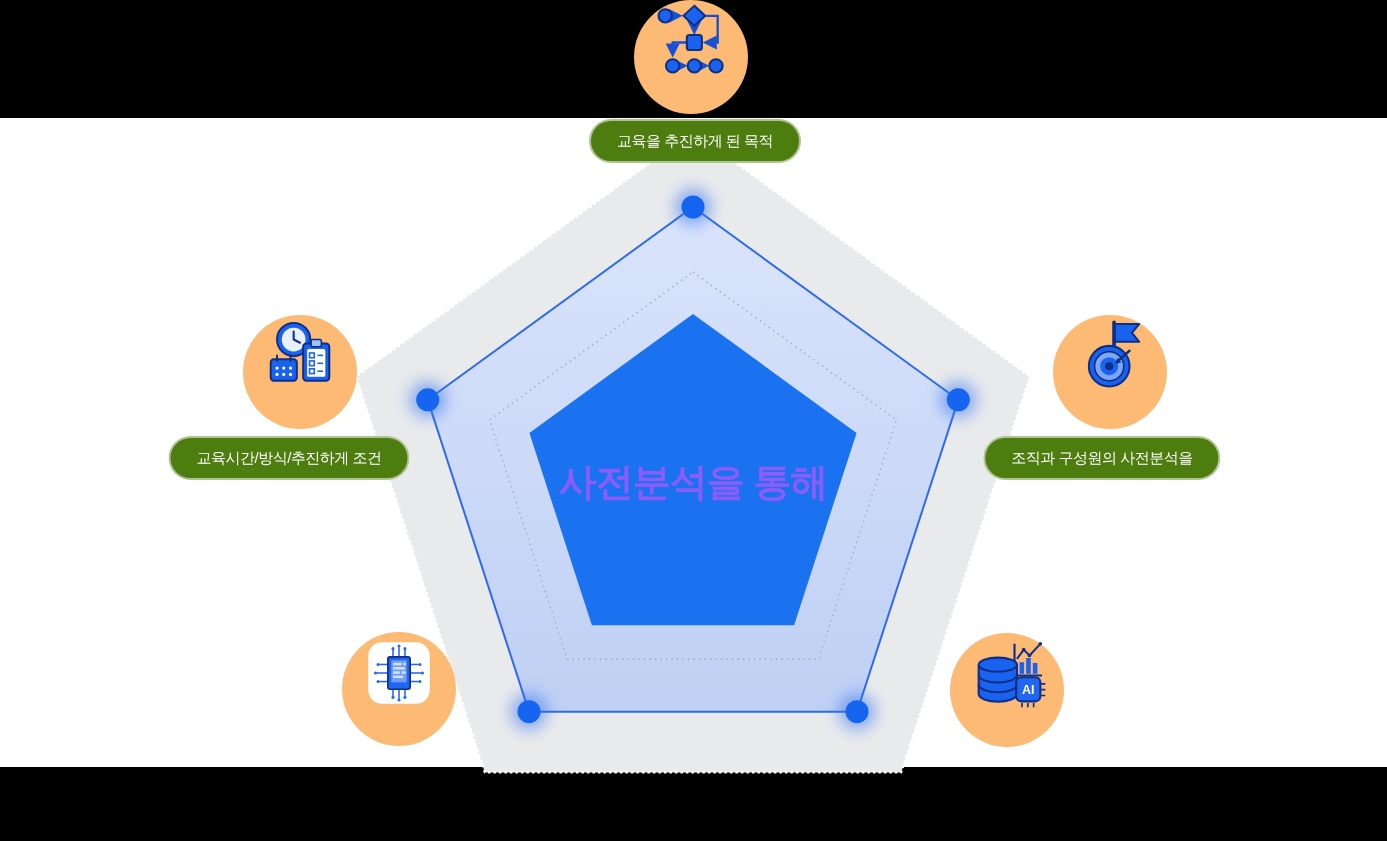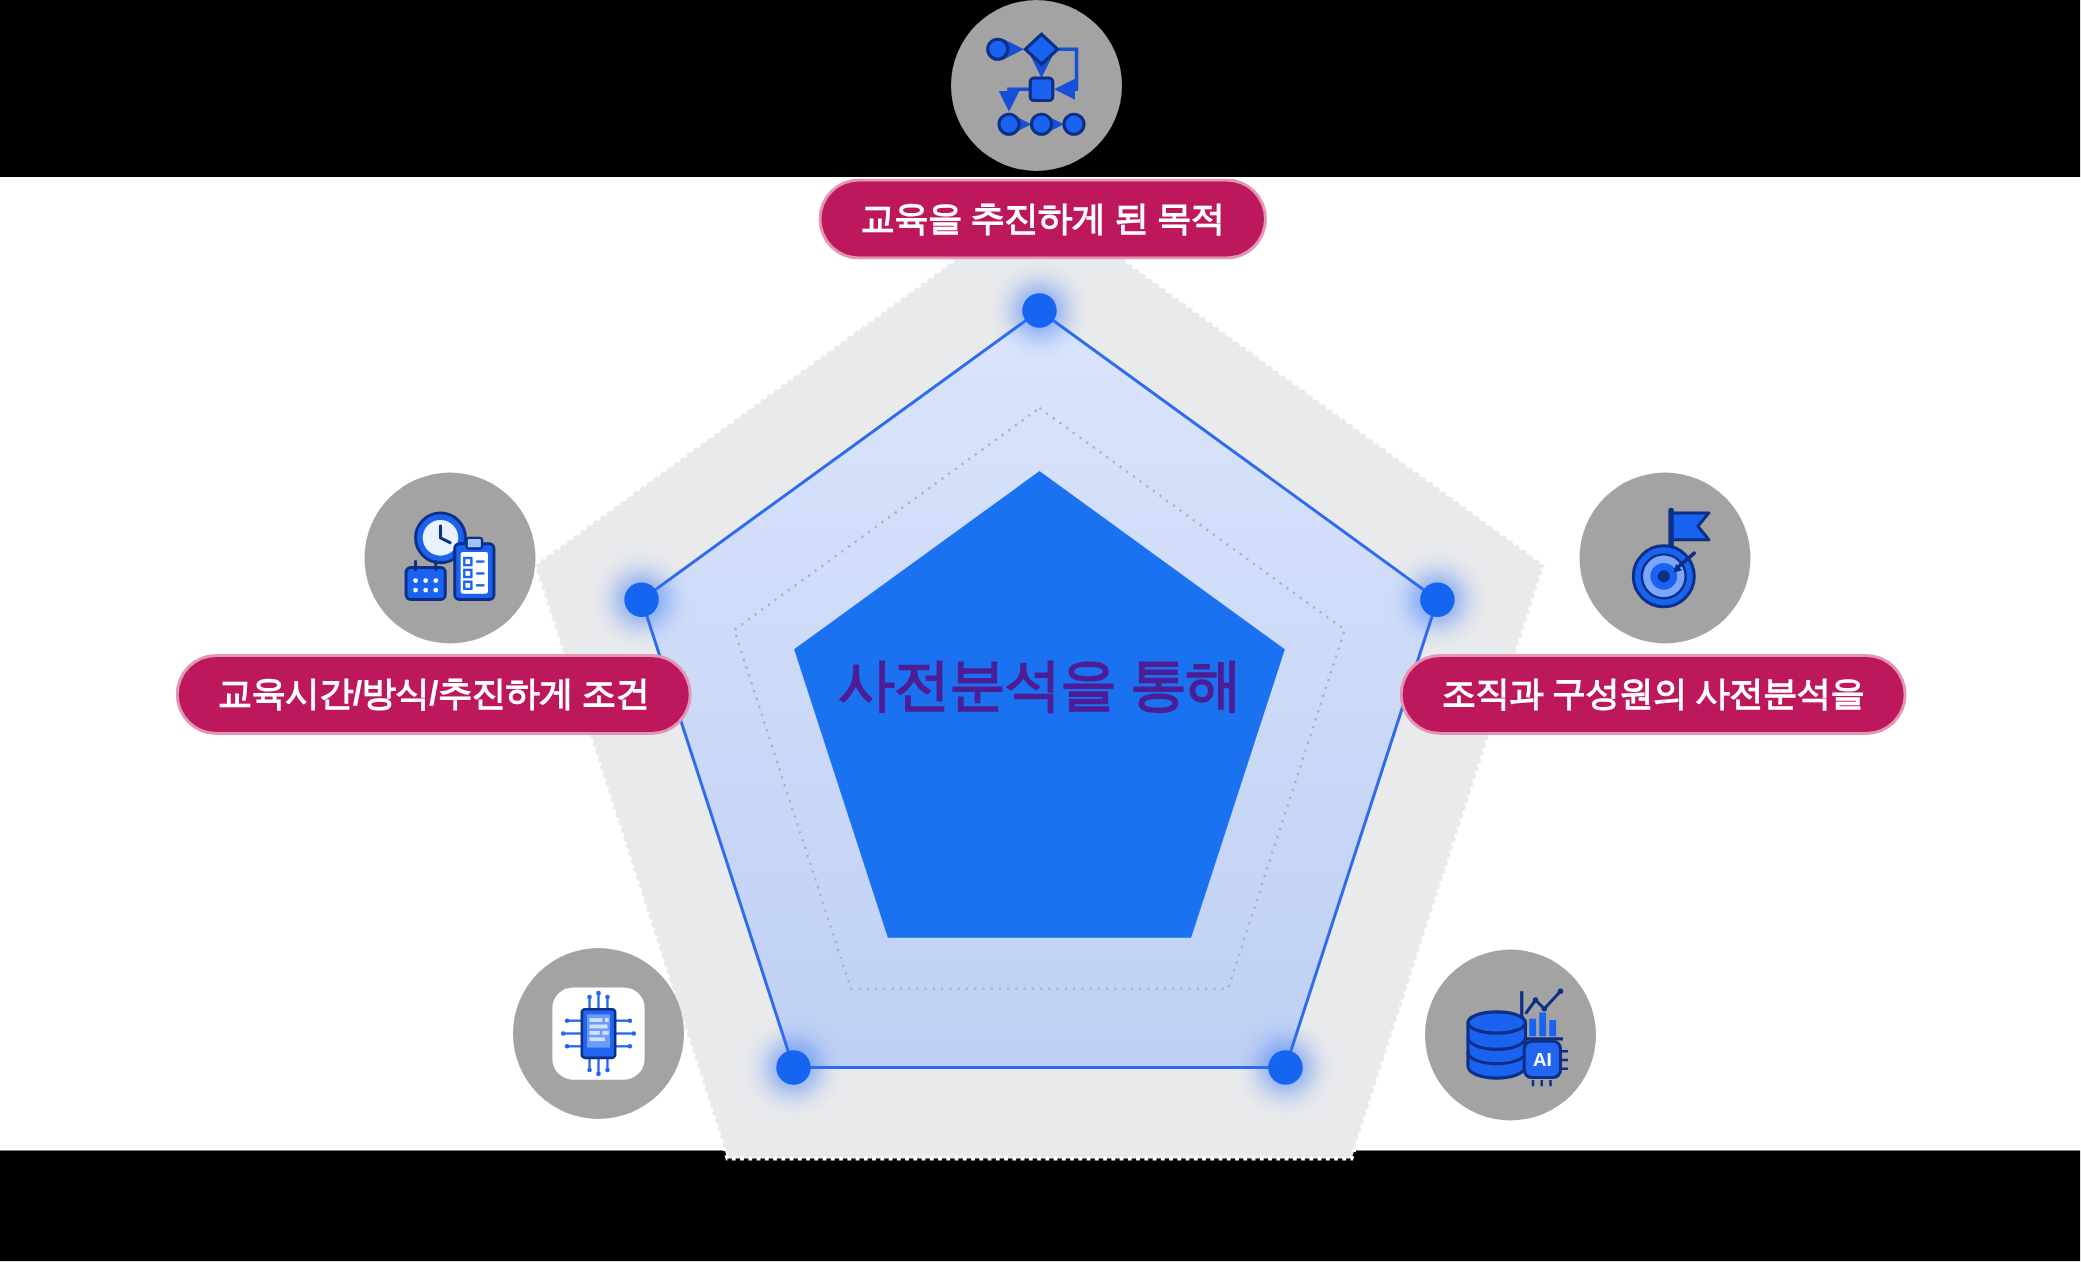--- a/index.html
+++ b/index.html
@@ -3,33 +3,33 @@
 <meta charset="utf-8">
 <style>
   html,body{margin:0;padding:0;background:#fff;}
   .stage{position:relative;width:1387px;height:841px;background:#ffffff;overflow:hidden;
          font-family:"Liberation Sans","DejaVu Sans",sans-serif;}
   .band{position:absolute;left:0;width:100%;background:#000;z-index:1;}
   .band.top{top:0;height:118px;}
   .band.bottom{top:767px;height:74px;}
   .diagram{position:absolute;left:0;top:0;z-index:2;}
   .icon-circle{position:absolute;z-index:3;width:114px;height:114px;border-radius:50%;
-               background:#a3a3a3;display:flex;align-items:center;justify-content:center;
+               background:#fdba74;display:flex;justify-content:center;
                transform:translate(-50%,-50%);}
   .pill{position:absolute;z-index:4;transform:translateX(-50%);
-        background:#be185d;border:2px solid rgba(255,255,255,.55);border-radius:999px;
-        color:#fff;font-weight:700;font-size:23px;letter-spacing:-0.5px;
+        background:#4d7c0f;border:2px solid rgba(255,255,255,.55);border-radius:999px;
+        color:#fff;font-weight:400;font-size:15px;letter-spacing:-0.5px;
         padding:11px 26px;white-space:nowrap;line-height:1.2;box-sizing:border-box;}
   .pill-top{left:695px;top:119px;}
   .pill-left{left:289px;top:436px;}
   .pill-right{left:1102px;top:436px;}
   .pill-bl{left:394px;top:752px;}
   .pill-br{left:998px;top:753px;}
-  .center-title{position:absolute;z-index:3;left:693px;top:430px;transform:translateX(-50%);
-                text-align:left;color:#4c1d95;font-weight:800;font-size:38px;line-height:55px;
+  .center-title{position:absolute;z-index:3;left:693px;top:455px;transform:translateX(-50%);
+                text-align:left;color:#8b5cf6;font-weight:800;font-size:38px;line-height:55px;
                 letter-spacing:-1px;white-space:nowrap;}
 </style>
 </head>
 <body>
 
 <div class="stage">
 
   <div class="band top"></div>
   <div class="band bottom"></div>
 

